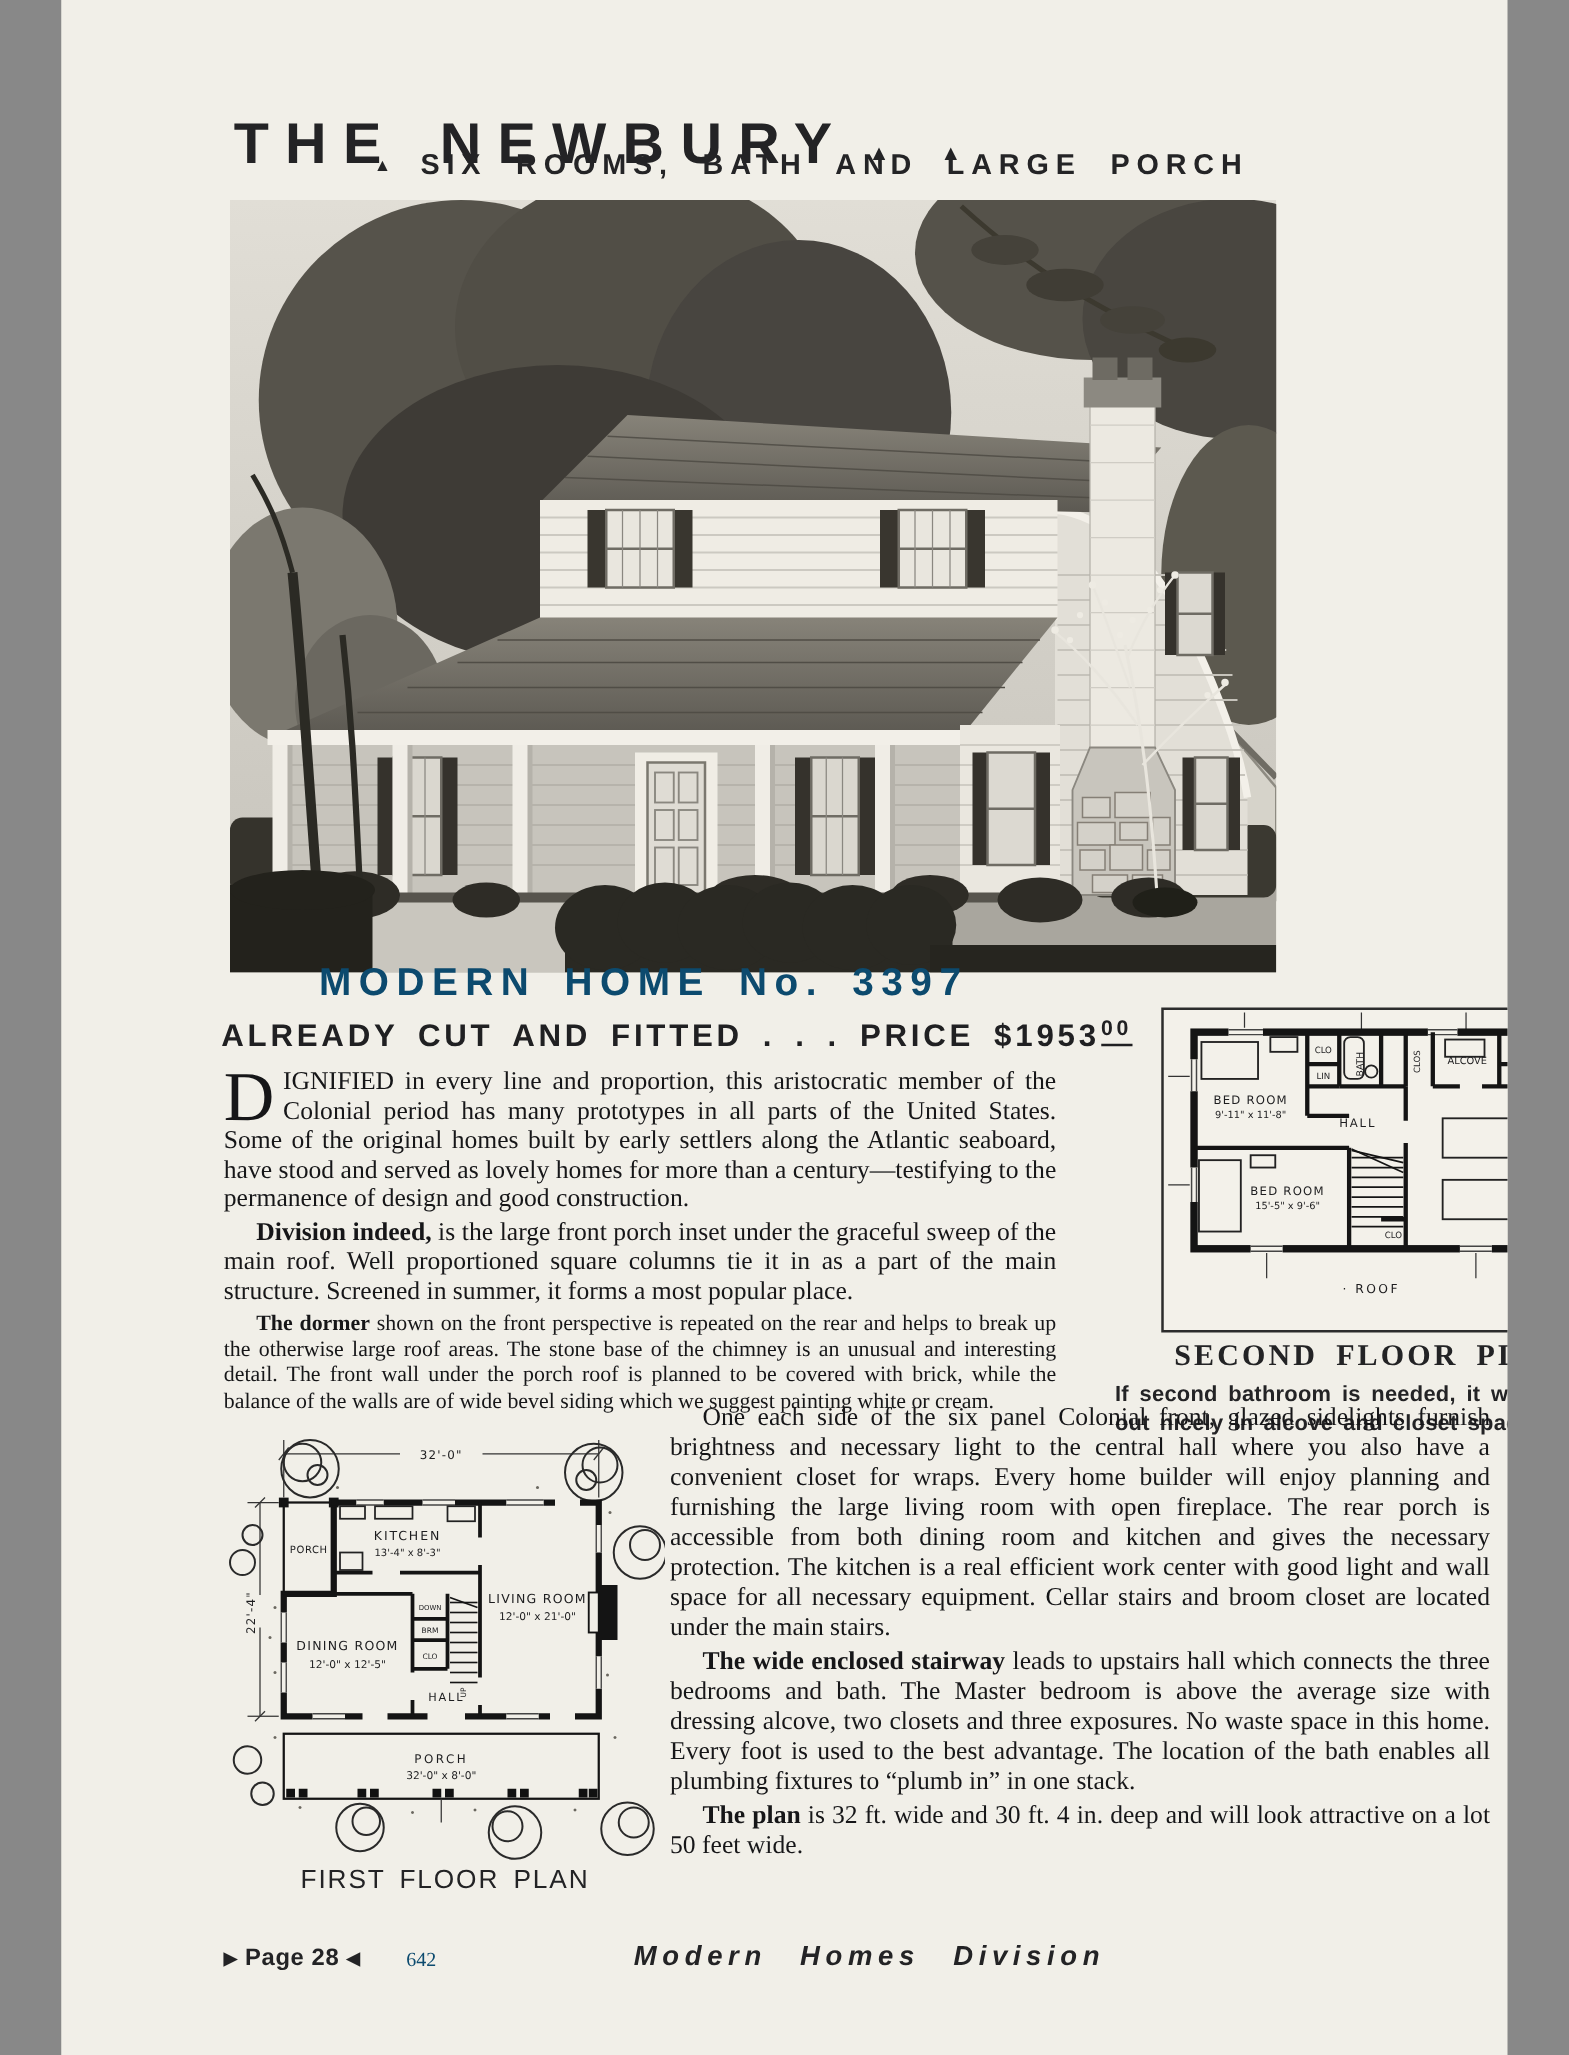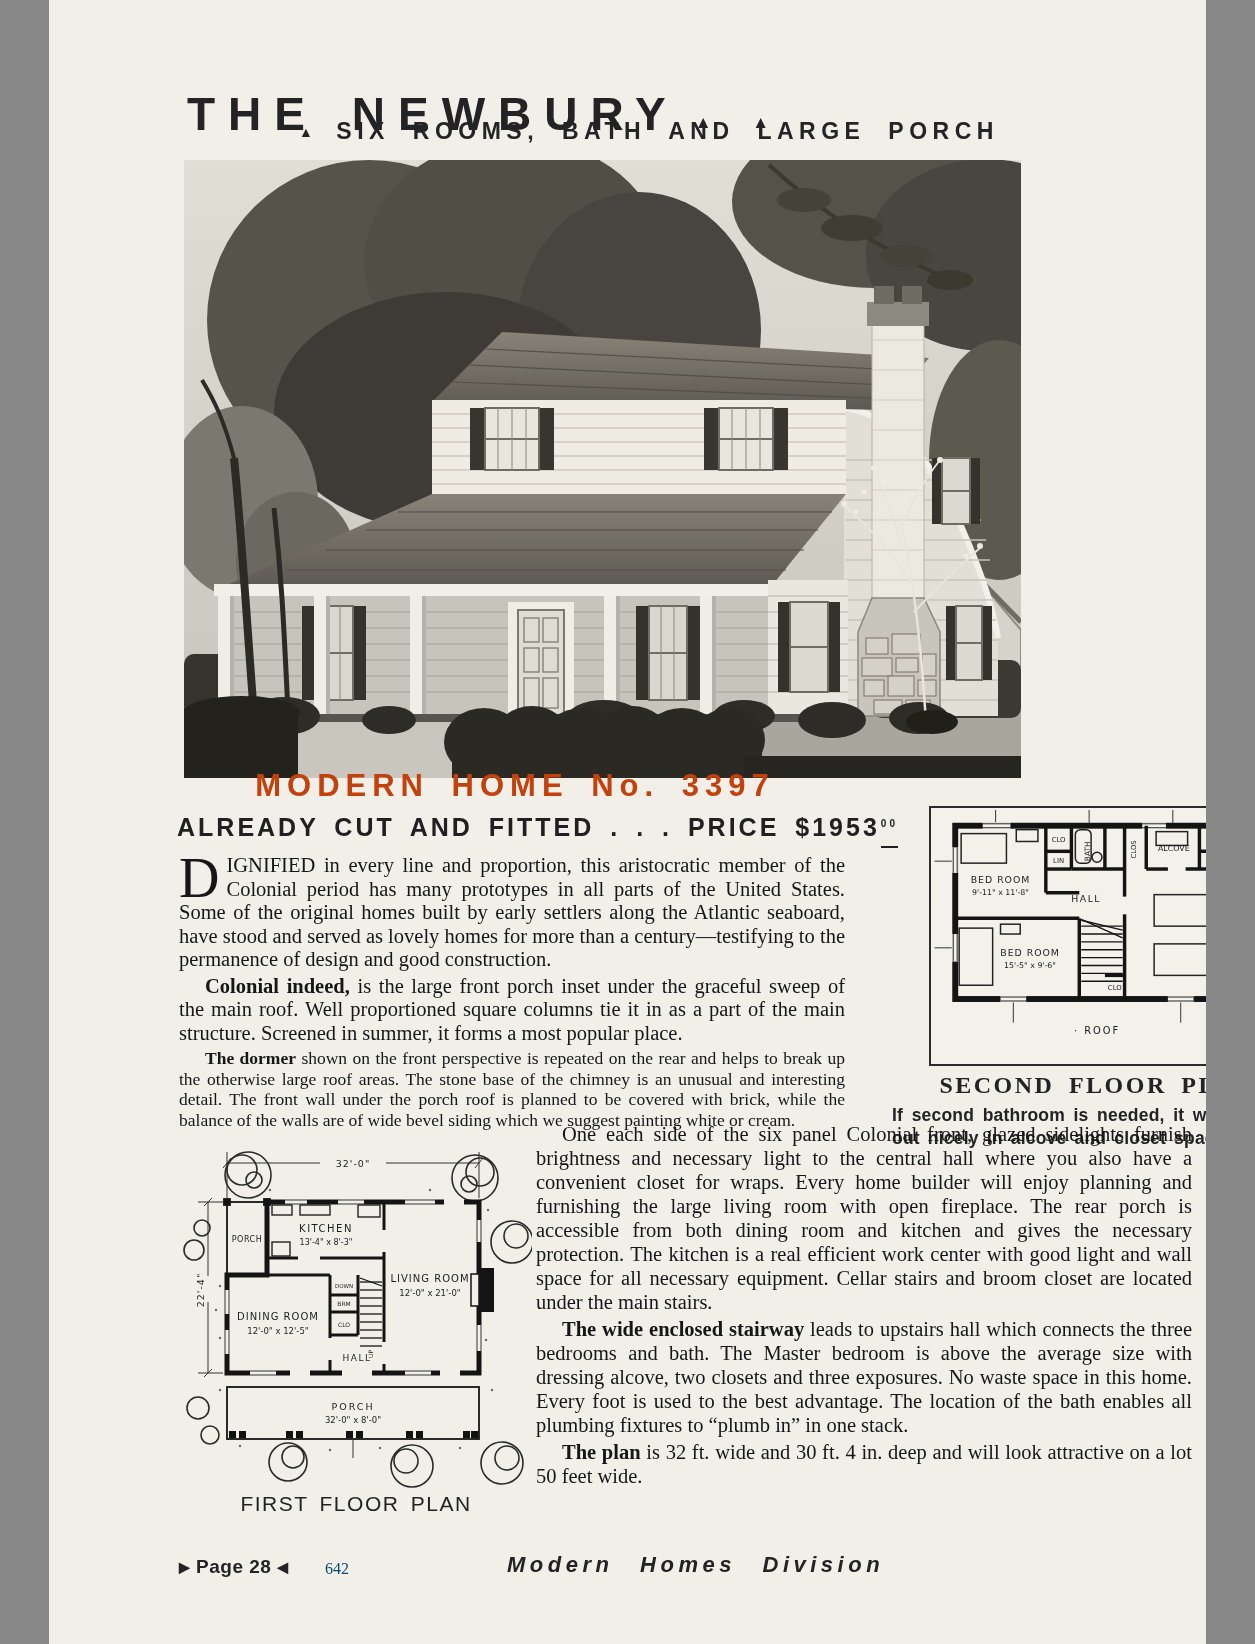--- a/index.html
+++ b/index.html
@@ -13,24 +13,24 @@
     font-weight:700;font-size:46px;letter-spacing:13px;word-spacing:8px;color:#232325;white-space:nowrap;}
   .title-marks{font-size:17px;letter-spacing:14px;margin-left:16px;vertical-align:2px;}
   .subtitle{position:absolute;left:250px;top:118px;font-family:Liberation Sans, sans-serif;
     font-weight:700;font-size:23px;letter-spacing:5.5px;word-spacing:11px;color:#242426;white-space:nowrap;}
   .subtitle .tri{font-size:14px;margin-right:18px;vertical-align:2px;}
   
   .house-fig{position:absolute;left:135px;top:160px;width:837px;height:618px;}
   
   .model-head{position:absolute;left:128px;top:768px;width:676px;text-align:center;}
   .model-head h2{margin:0;font-family:"Liberation Sans",sans-serif;font-weight:700;
-    font-size:31px;letter-spacing:6px;word-spacing:8px;color:#c2410c;white-space:nowrap;}
+    font-size:31px;letter-spacing:6px;word-spacing:8px;color:#0c4a6e;white-space:nowrap;}
   .price-line{margin-top:9px;font-family:"Liberation Sans",sans-serif;font-weight:700;
     font-size:25px;letter-spacing:3px;word-spacing:6px;color:#202022;white-space:nowrap;}
-  .cents{font-size:10px;vertical-align:9px;border-bottom:2px solid #202022;padding-bottom:17px;margin-left:1px;}
+  .cents{font-size:17px;vertical-align:9px;border-bottom:2px solid #202022;padding-bottom:3px;margin-left:1px;}
   
   .desc{position:absolute;left:130px;top:854px;width:666px;text-align:justify;
     font-size:20.5px;line-height:23.5px;color:#161618;}
   .desc p{margin:0 0 3px 0;}
   .desc p.indent{text-indent:26px;}
   .dropcap{float:left;font-size:56px;line-height:42px;padding:3px 7px 0 0;font-weight:400;}
   .lead{font-weight:700;}
   .desc .small{font-size:17.5px;line-height:20.5px;}
   
   .sfp-frame{position:absolute;left:880px;top:806px;width:338px;height:260px;
@@ -333,21 +333,21 @@
     </svg>
   </figure>
 
   <div class="model-head">
     <h2>MODERN HOME No. 3397</h2>
     <div class="price-line"><span>ALREADY CUT AND FITTED . . . PRICE $1953</span><span class="cents">00</span></div>
   </div>
 
   <div class="desc">
     <p><span class="dropcap">D</span><span>IGNIFIED in every line and proportion, this aristocratic member of the Colonial period has many prototypes in all parts of the United States. Some of the original homes built by early settlers along the Atlantic seaboard, have stood and served as lovely homes for more than a century—testifying to the permanence of design and good construction.</span></p>
-    <p class="indent"><span class="lead">Colonial indeed,</span><span> is the large front porch inset under the graceful sweep of the main roof. Well proportioned square columns tie it in as a part of the main structure. Screened in summer, it forms a most popular place.</span></p>
+    <p class="indent"><span class="lead">Division indeed,</span><span> is the large front porch inset under the graceful sweep of the main roof. Well proportioned square columns tie it in as a part of the main structure. Screened in summer, it forms a most popular place.</span></p>
     <p class="indent small"><span class="lead">The dormer</span><span> shown on the front perspective is repeated on the rear and helps to break up the otherwise large roof areas. The stone base of the chimney is an unusual and interesting detail. The front wall under the porch roof is planned to be covered with brick, while the balance of the walls are of wide bevel siding which we suggest painting white or cream.</span></p>
   </div>
 
   <div class="sfp-frame">
     <svg viewBox="0 0 338 260" width="334" height="256">
 
       <g stroke="#333" stroke-width="1">
         <line x1="65" y1="18" x2="65" y2="2"></line>
           <line x1="160" y1="18" x2="160" y2="2"></line>
           <line x1="245" y1="18" x2="245" y2="2"></line>

